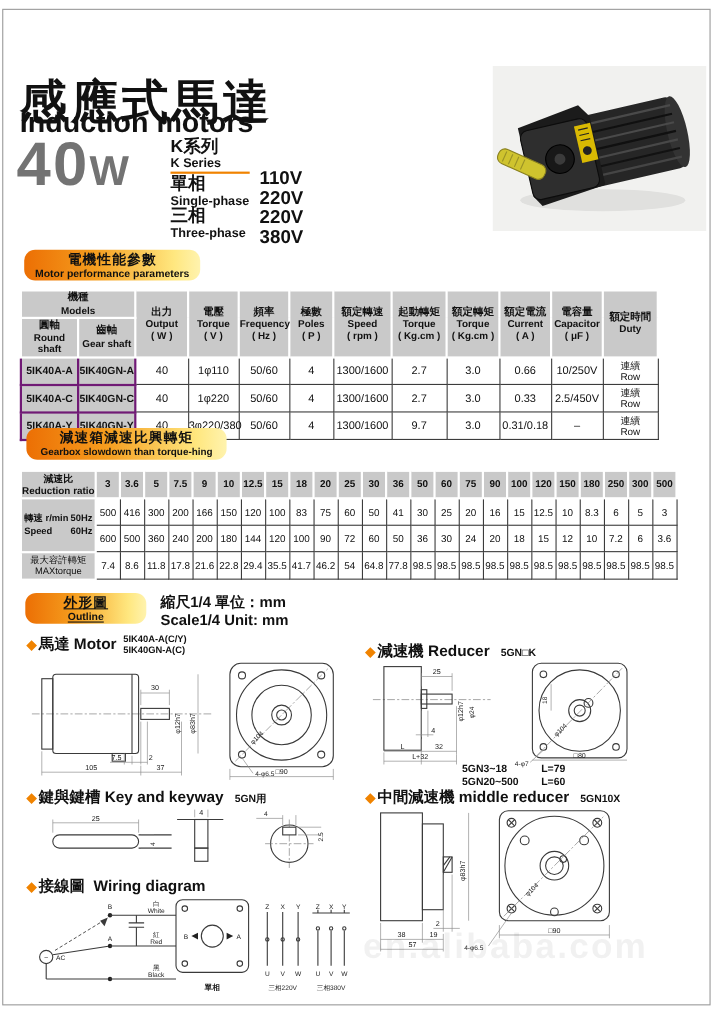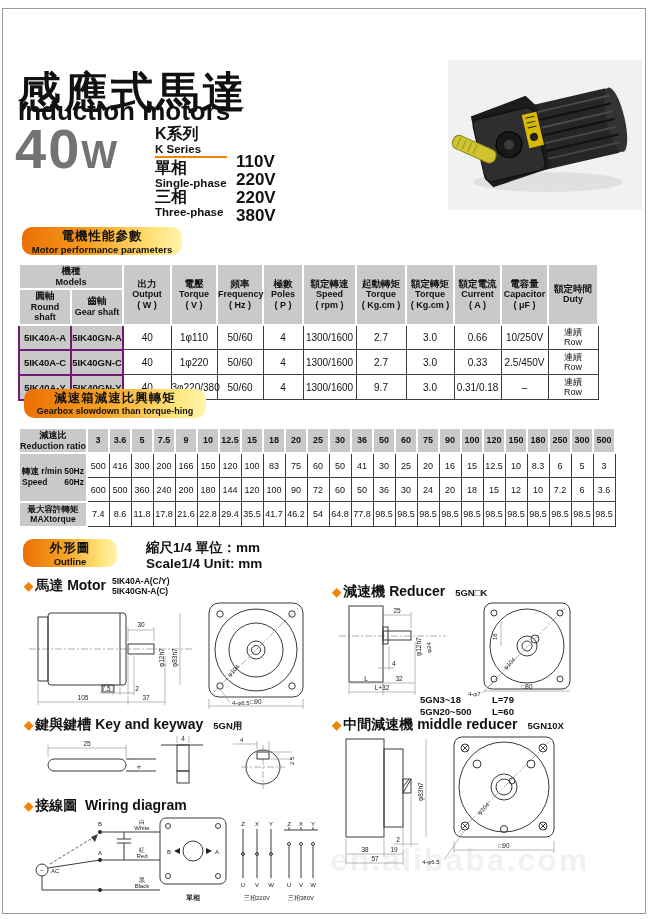--- a/index.html
+++ b/index.html
@@ -34,21 +34,21 @@
   #perf-table td.model{background:#c9c9c9;border:2px solid #701a75;font-size:9.5px;font-weight:bold;}
   #perf-table td.duty div{line-height:10.5px;font-size:9px;}
   #gear-table{position:absolute;left:18px;top:427px;width:596px;}
   #gear-table th{background:#c9c9c9;border:2px solid #fff;font-weight:bold;
     font-size:9px;line-height:10.5px;padding:1px 0;}
   #gear-table td{border:1px solid #3c3c3c;background:#fff;text-align:center;
     font-size:9px;height:23px;padding:0;}
   #gear-table td.glabel{background:#c9c9c9;border:2px solid #fff;}
   .sp{display:flex;justify-content:space-between;font-size:8.5px;font-weight:bold;
     padding:0 2px;line-height:11px;}
-  .tlbl{font-size:8.5px;font-weight:bold;line-height:10.5px;text-align:center;}
+  .tlbl{font-size:8.5px;font-weight:normal;line-height:10.5px;text-align:center;}
   
   .sec{position:absolute;font-size:14px;font-weight:bold;}
   .sec .dia{color:#f08300;font-size:12px;margin-right:2px;}
   .sec .code{font-size:9.5px;margin-left:10px;}
   .models-sm{left:112px;top:576px;font-size:8.5px;font-weight:bold;line-height:10px;}
   .lnotes{left:420px;top:694px;font-size:9.5px;font-weight:bold;line-height:12px;}
   .lnotes span{display:inline-block;}
   .lnotes .c1{width:72px;}
   .watermark{left:330px;top:842px;font-size:32px;font-weight:bold;color:rgba(60,60,60,0.07);
     letter-spacing:2px;}
@@ -417,21 +417,21 @@
         <td>98.5</td>
         <td>98.5</td>
         <td>98.5</td>
         <td>98.5</td>
         <td>98.5</td>
         <td>98.5</td>
       </tr>
     </tbody>
 </table>
 
-<div class="badge" style="left:23px;top:539px;width:94px;height:28px;">
+<div class="badge" style="left:23px;top:539px;width:110px;height:28px;text-decoration:underline;">
   <div class="l1">外形圖</div>
   <div class="l2">Outline</div>
 </div>
 <div class="abs scale-note">
   <div>縮尺1/4  單位：mm</div>
   <div>Scale1/4 Unit:  mm</div>
 </div>
 
 <div class="sec" style="left:24px;top:577px;">
   <span class="dia">◆</span><span>馬達</span> <span>Motor</span>

